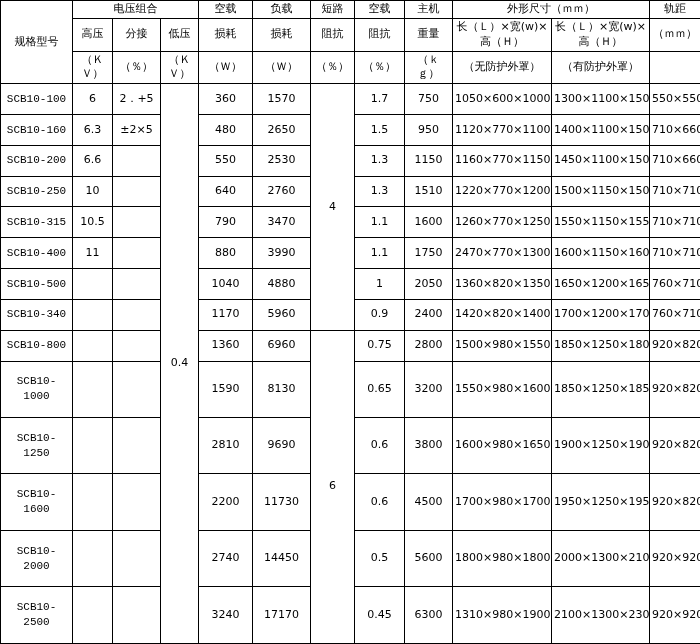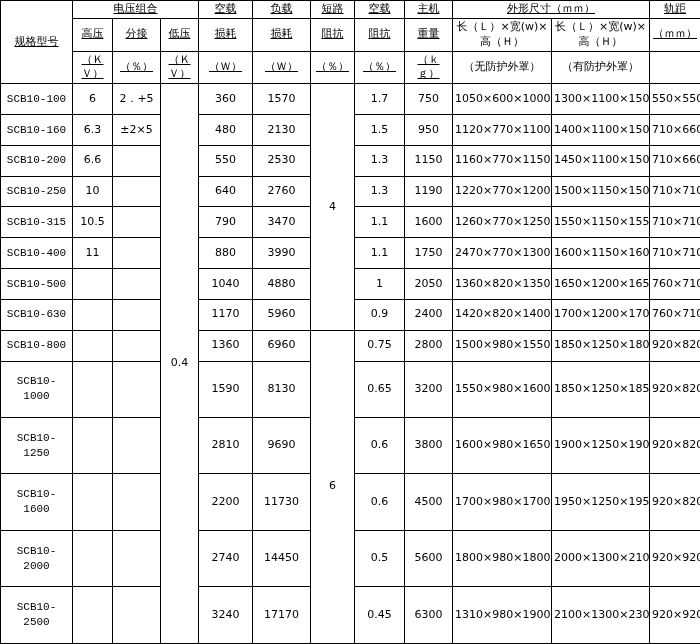--- a/index.html
+++ b/index.html
@@ -24,21 +24,20 @@
     font-weight: normal;
     font-size: 11px;
     text-align: center;
     vertical-align: middle;
     padding: 1px 2px;
     line-height: 1.35;
     overflow: hidden;
   }
   .hdr {
     font-size: 11.5px;
-    text-decoration: underline;
   }
   .model-cell {
     text-align: left;
     padding-left: 6px;
     font-size: 11px;
     font-family: Liberation Mono, monospace;
   }
   .model-cell.two-line {
     line-height: 1.9;
   }
@@ -123,21 +122,21 @@
       <td class="dim">1050×600×1000</td>
       <td class="dim">1300×1100×1500</td>
       <td class="nowrap">550×550</td>
     </tr>
 
     <tr>
       <td class="model-cell">SCB10-160</td>
       <td>6.3</td>
       <td>±2×5</td>
       <td>480</td>
-      <td>2130</td>
+      <td>2650</td>
       <td>1.5</td>
       <td>950</td>
       <td class="dim">1120×770×1100</td>
       <td class="dim">1400×1100×1500</td>
       <td class="nowrap">710×660</td>
     </tr>
 
     <tr>
       <td class="model-cell">SCB10-200</td>
       <td>6.6</td>
@@ -151,21 +150,21 @@
       <td class="nowrap">710×660</td>
     </tr>
 
     <tr>
       <td class="model-cell">SCB10-250</td>
       <td>10</td>
       <td></td>
       <td>640</td>
       <td>2760</td>
       <td>1.3</td>
-      <td>1190</td>
+      <td>1510</td>
       <td class="dim">1220×770×1200</td>
       <td class="dim">1500×1150×1500</td>
       <td class="nowrap">710×710</td>
     </tr>
 
     <tr>
       <td class="model-cell">SCB10-315</td>
       <td>10.5</td>
       <td></td>
       <td>790</td>
@@ -197,21 +196,21 @@
       <td>1040</td>
       <td>4880</td>
       <td>1</td>
       <td>2050</td>
       <td class="dim">1360×820×1350</td>
       <td class="dim">1650×1200×1650</td>
       <td class="nowrap">760×710</td>
     </tr>
 
     <tr>
-      <td class="model-cell">SCB10-630</td>
+      <td class="model-cell">SCB10-340</td>
       <td></td>
       <td></td>
       <td>1170</td>
       <td>5960</td>
       <td>0.9</td>
       <td>2400</td>
       <td class="dim">1420×820×1400</td>
       <td class="dim">1700×1200×1700</td>
       <td class="nowrap">760×710</td>
     </tr>

